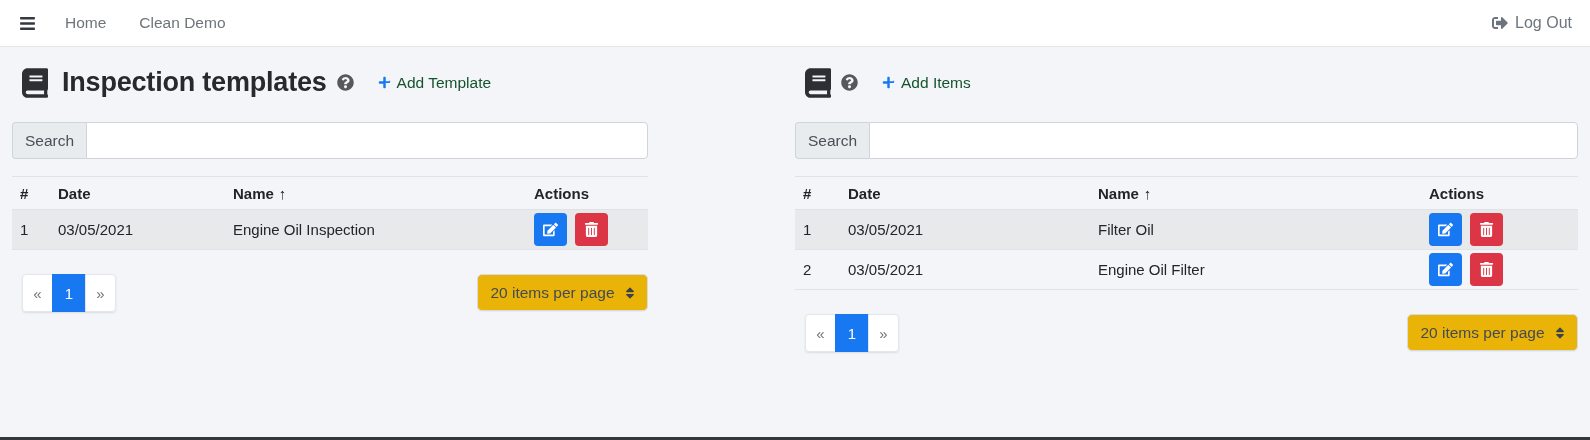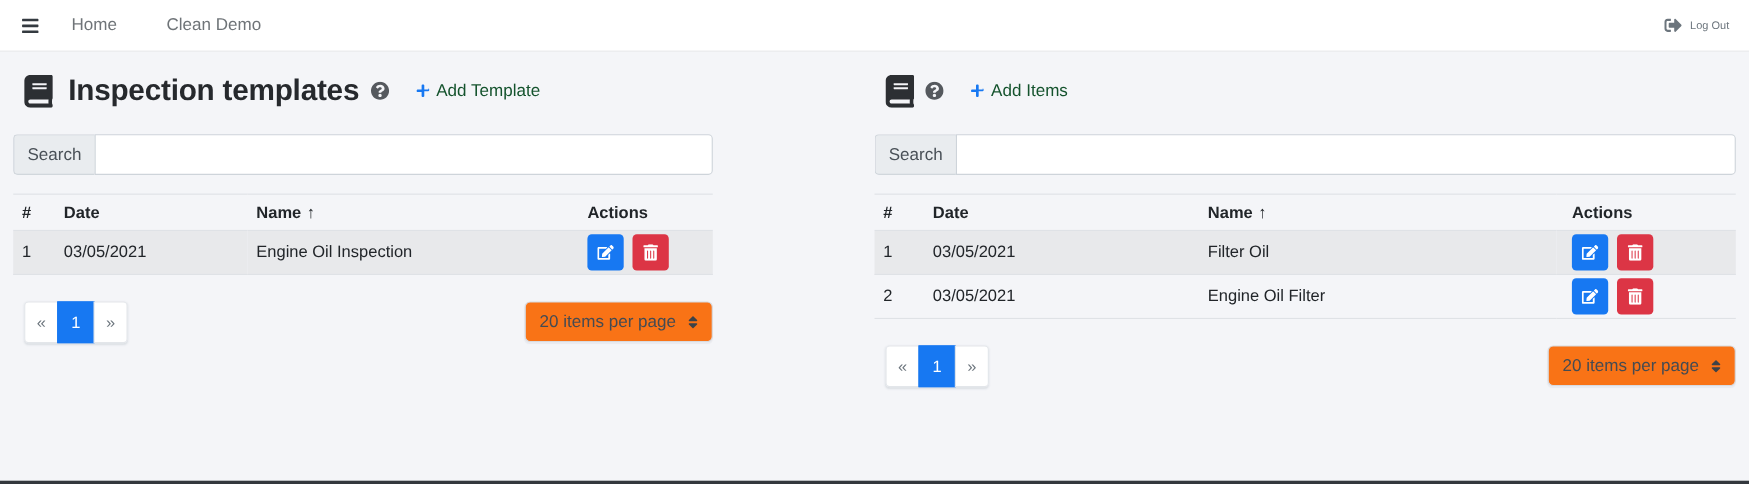--- a/index.html
+++ b/index.html
@@ -14,23 +14,23 @@
 
   
   .navbar {
     height:47px; background:#ffffff;
     border-bottom:1px solid #e5e7e9;
     display:flex; align-items:center;
     padding:0 18px;
   }
   .hamburger { width:19px; height:17px; display:flex; align-items:center; cursor:pointer; }
   .hamburger svg { width:19px; height:17px; fill:#343a40; }
-  .nav-links { display:flex; margin-left:28px;gap:12px; }
+  .nav-links { display:flex; margin-left:28px; }
   .nav-link { color:#6f7478; font-size:15.5px; margin-right:33px; cursor:pointer; text-decoration:none; }
-  .logout { margin-left:auto; display:flex; align-items:center; gap:7px; color:#6c757d; font-size:10px; cursor:pointer; }
+  .logout { margin-left:auto; display:flex; align-items:center; gap:7px; color:#6c757d; font-size:16px; cursor:pointer; }
   .logout svg { width:16px; height:16px; fill:#6c757d; }
 
   
   .main { display:flex; padding:0 12px; gap:147px; align-items:flex-start; }
   .panel-left  { width:636px; flex:none; }
   .panel-right { width:783px; flex:none; }
 
   
   .panel-header { margin-top:20px; height:31px; display:flex; align-items:center; padding-left:10px; }
   .book-icon { width:26px; height:30px; display:flex; }
@@ -82,21 +82,21 @@
     min-width:31px; height:38px; padding:0 10px;
     background:#fff; border:1px solid #e3e6ea; margin-left:-1px;
     display:flex; align-items:center; justify-content:center;
     color:#6c757d; font-size:15px; cursor:pointer; user-select:none;
   }
   .page-btn:first-child { border-radius:4px 0 0 4px; margin-left:0; }
   .page-btn:last-child  { border-radius:0 4px 4px 0; }
   .page-btn.active { background:#1778f2; border-color:#1778f2; color:#fff; min-width:34px; }
 
   .per-page {
-    width:171px; height:37px; background:#f97316; border:1px solid #d8dbe0; border-radius:5px;
+    width:171px; height:37px; background:#eab308; border:1px solid #d8dbe0; border-radius:5px;
     display:flex; align-items:center; justify-content:center; gap:10px;
     color:#454b52; font-size:15.5px; cursor:pointer;
     box-shadow:0 1px 1px rgba(60,75,100,.06);
   }
   .select-caret { width:10px; height:14px; display:flex; }
   .select-caret svg { width:10px; height:14px; fill:#3c4248; }
 
   .bottom-bar { position:absolute; left:0; bottom:0; width:100%; height:3px; background:#33383d; }
 </style>
 </head>

